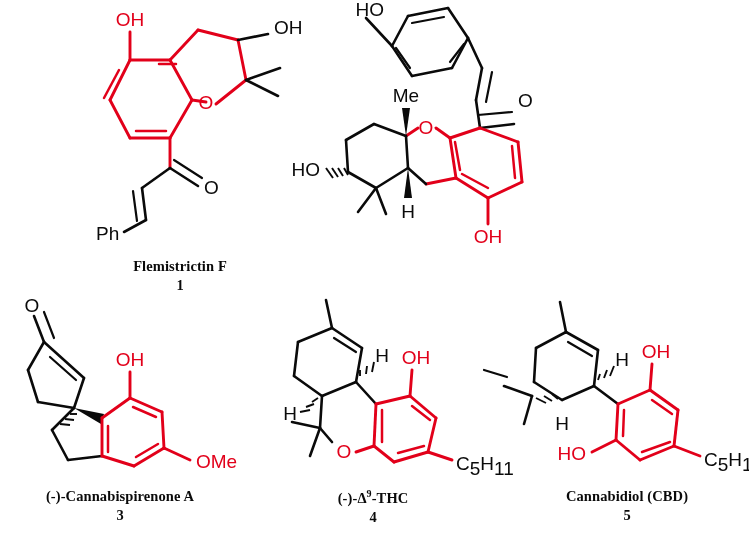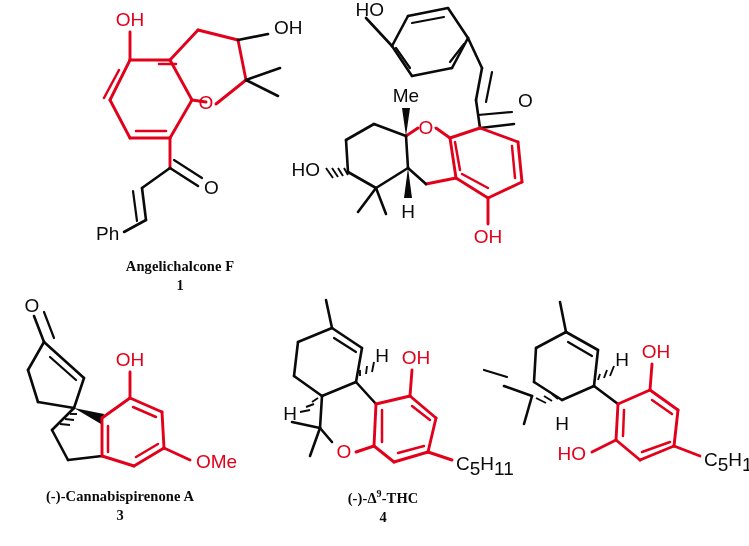--- a/index.html
+++ b/index.html
@@ -71,21 +71,21 @@
       <path class="bkt" d="M86,152 L114,170"></path>
       <text class="at" x="116" y="186">O</text>
       <path class="bk" d="M82,160 L54,180"></path>
       <path class="bk" d="M54,180 L58,212"></path>
       <path class="bkt" d="M45,183 L49,213"></path>
       <path class="bk" d="M58,212 L36,224"></path>
       <text class="at" x="8" y="232">Ph</text>
     </svg>
   </div>
   <div class="caption" style="left:60px;top:258px;width:240px;">
-    <div class="cap-name">Angelichalcone F</div>
+    <div class="cap-name">Flemistrictin F</div>
     <div class="cap-num">1</div>
   </div>
 
   <div class="struct" style="left:352px;top:2px;">
     <svg width="270" height="248" viewBox="0 0 270 248">
 
       <g>
         <path class="bk" d="M56,14 L96,6"></path>
         <path class="bk" d="M96,6 L116,36"></path>
         <path class="bk" d="M116,36 L100,66"></path>
@@ -261,21 +261,21 @@
         <path class="rdt" d="M154,146 L128,153"></path>
       </g>
 
       <path class="rd" d="M140,96 L142,70"></path>
       <text class="atr" x="146" y="64" text-anchor="middle">OH</text>
 
       <path class="rd" d="M158,152 L182,160"></path>
       <text class="at" x="186" y="170"><tspan>C</tspan><tspan class="sub" dy="5">5</tspan><tspan dy="-5">H</tspan><tspan class="sub" dy="5">11</tspan></text>
     </svg>
   </div>
-  <div class="caption" style="left:268px;top:488px;width:230px;">
+  <div class="caption" style="left:258px;top:488px;width:230px;">
     <div class="cap-name"><span>(-)-</span><span>Δ</span><sup>9</sup><span>-THC</span></div>
     <div class="cap-num">4</div>
   </div>
 
   <div class="struct" style="left:518px;top:300px;">
     <svg width="228" height="190" viewBox="0 0 228 190">
 
       <g>
         <path class="bk" d="M48,32 L18,48"></path>
         <path class="bk" d="M18,48 L16,82"></path>
@@ -321,14 +321,18 @@
       <path class="rd" d="M132,90 L134,64"></path>
       <text class="atr" x="138" y="58" text-anchor="middle">OH</text>
 
       <path class="rd" d="M98,140 L74,152"></path>
       <text class="atr" x="68" y="160" text-anchor="end">HO</text>
 
       <path class="rd" d="M156,146 L182,156"></path>
       <text class="at" x="186" y="166"><tspan>C</tspan><tspan class="sub" dy="5">5</tspan><tspan dy="-5">H</tspan><tspan class="sub" dy="5">11</tspan></text>
     </svg>
   </div>
+  <div class="caption" style="left:512px;top:488px;width:230px;">
+    <div class="cap-name">Cannabidiol (CBD)</div>
+    <div class="cap-num">5</div>
+  </div>
 
 </div>
 
 </body></html>

